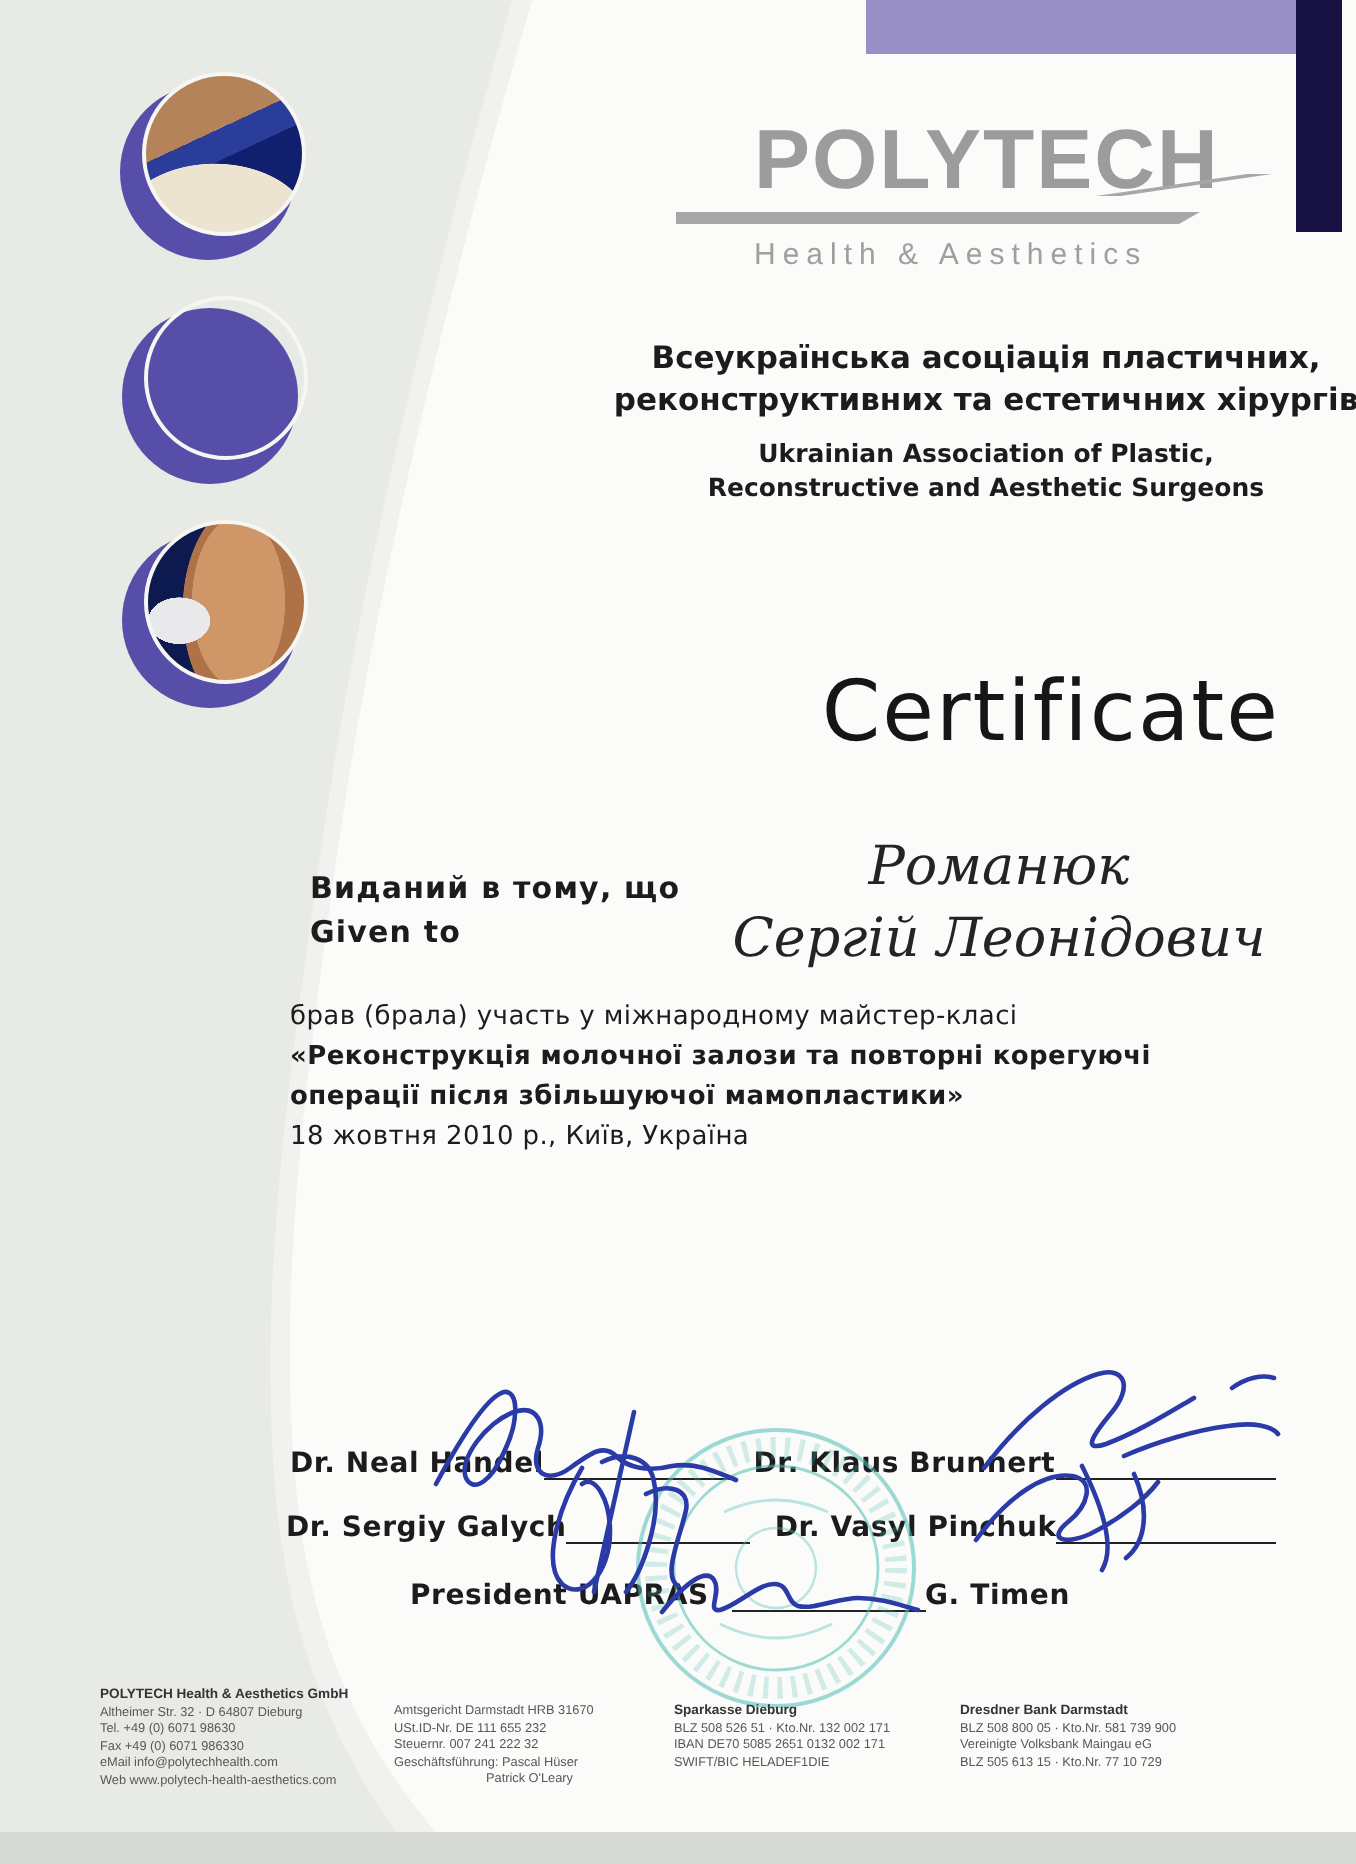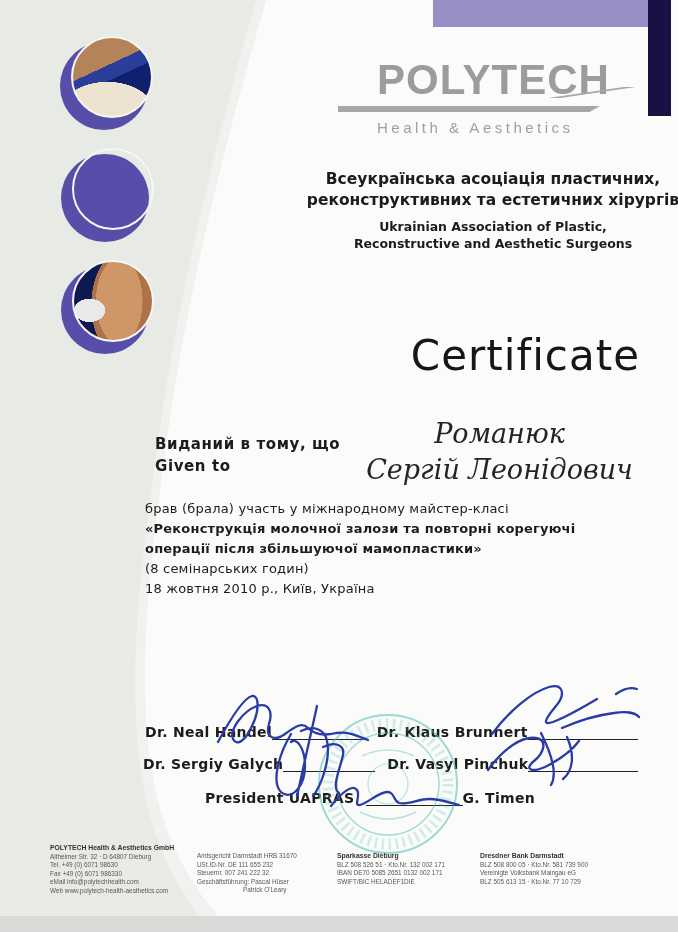--- a/index.html
+++ b/index.html
@@ -127,21 +127,20 @@
   </div>
   <div class="abs name">
     <div>Романюк</div>
     <div>Сергій Леонідович</div>
   </div>
 
   <div class="abs course course-ua">
     <div>брав (брала) участь у міжнародному майстер-класі</div>
     <div class="b">«Реконструкція молочної залози та повторні корегуючі</div>
     <div class="b">операції після збільшуючої мамопластики»</div>
-    <div>(8 семінарських годин)</div>
     <div>18 жовтня 2010 р., Київ, Україна</div>
   </div>
 
 
   <div class="sig-row row1">
     <span>Dr. Neal Handel</span>
     <span class="line" style="flex:1.05"></span>
     <span class="gap"></span>
     <span>Dr. Klaus Brunnert</span>
     <span class="line" style="flex:1.25"></span>

